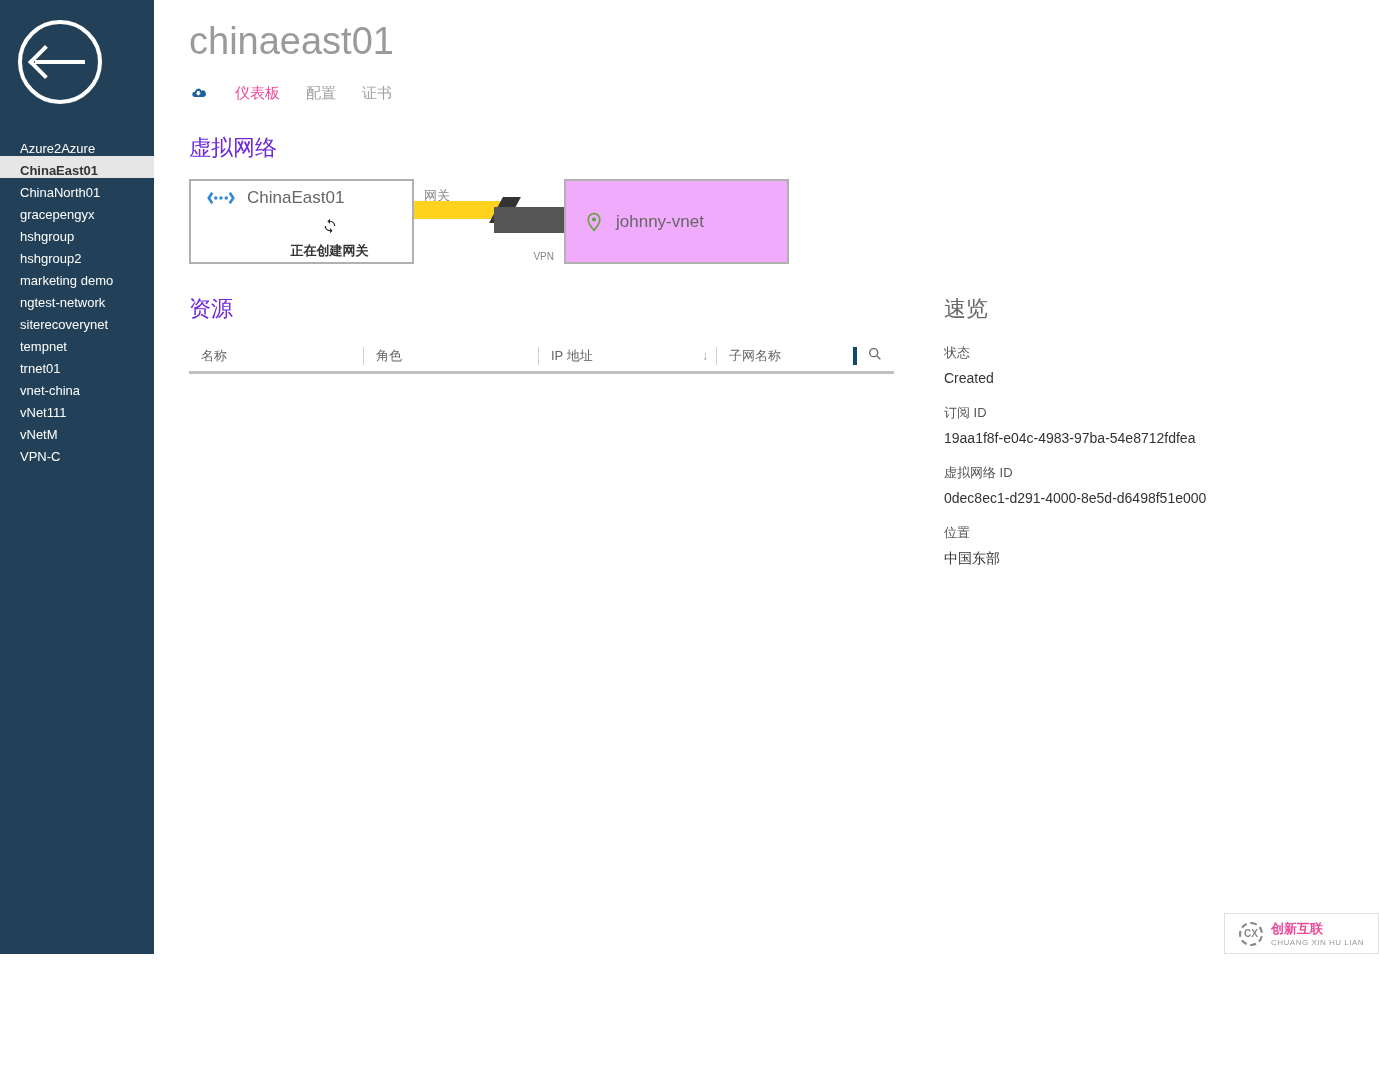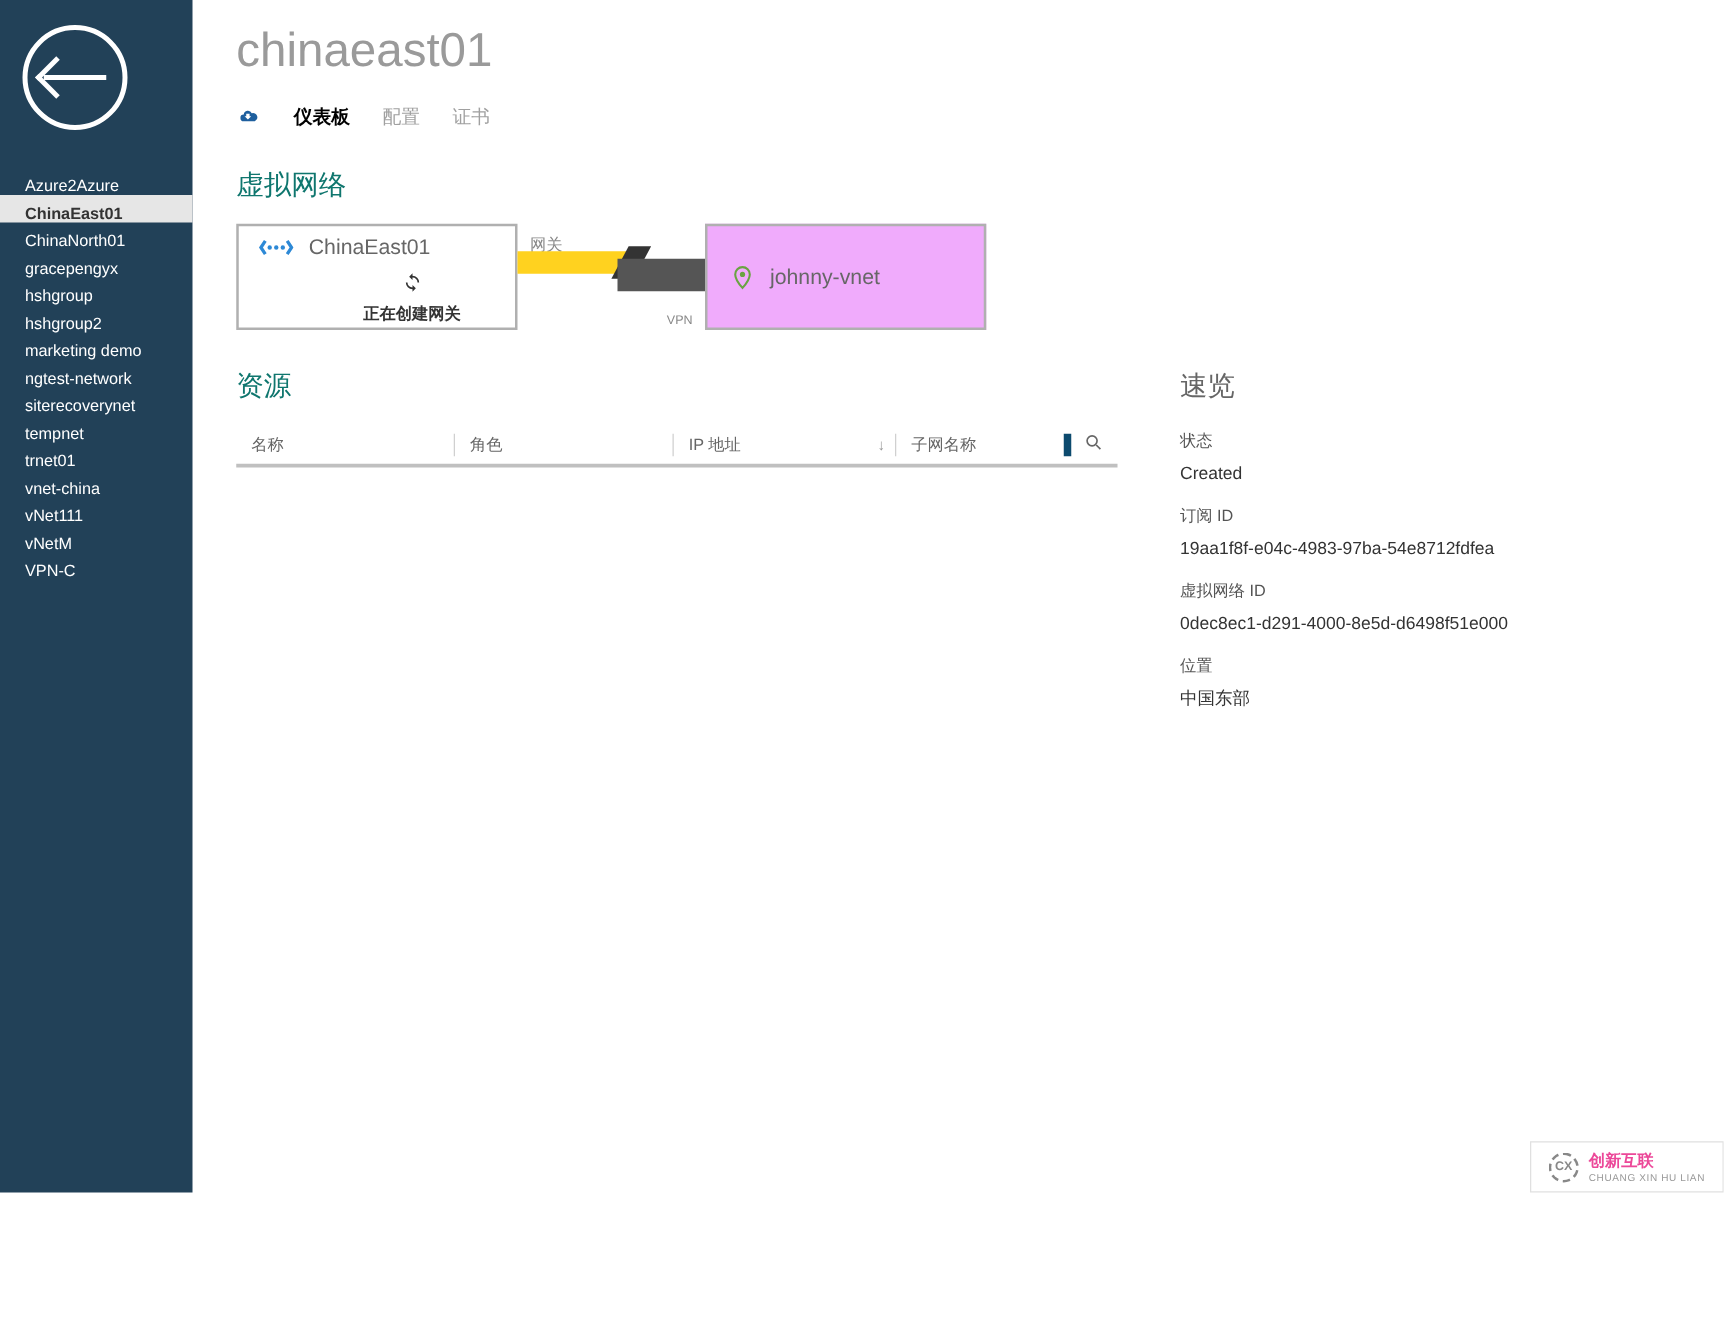--- a/index.html
+++ b/index.html
@@ -84,26 +84,26 @@
       display: flex;
       align-items: center;
       justify-content: center;
     }
     .tab {
       font-size: 15px;
       color: #a0a0a0;
       cursor: pointer;
     }
     .tab.active {
-      color: #000000;
-      font-weight: 700;
+      color: #ec4899;
+      font-weight: 400;
     }
     .section-title {
       font-size: 22px;
-      color: #0f766e;
+      color: #6d28d9;
       font-weight: 400;
       margin-bottom: 16px;
     }
     .vnet-diagram {
       display: flex;
       align-items: stretch;
       height: 85px;
       margin-bottom: 30px;
     }
     .vnet-box {
@@ -220,21 +220,21 @@
       align-items: center;
     }
     .th {
       font-size: 13px;
       color: #666;
       padding-left: 12px;
     }
     .th.col1 { width: 175px; border-right: 1px solid #d0d0d0; }
     .th.col2 { width: 175px; border-right: 1px solid #d0d0d0; }
     .th.col3 { width: 178px; border-right: 1px solid #d0d0d0; position: relative; }
-    .th.col4 { width: 140px; border-right: 6px solid #0c4a6e; }
+    .th.col4 { width: 140px; border-right: 4px solid #0c4a6e; }
     .th.col5 { width: 36px; text-align: center; padding: 0;}
     .th.col3 .sort-arrow {
       position: absolute;
       right: 8px;
       top: 50%;
       transform: translateY(-50%);
       color: #999;
       font-size: 12px;
     }
     .quick-panel {

